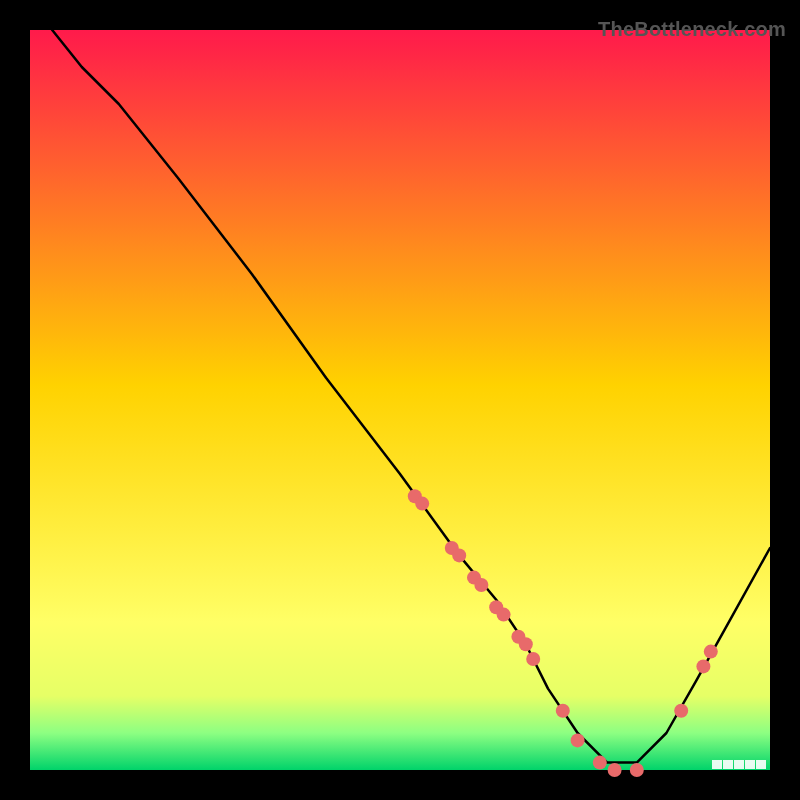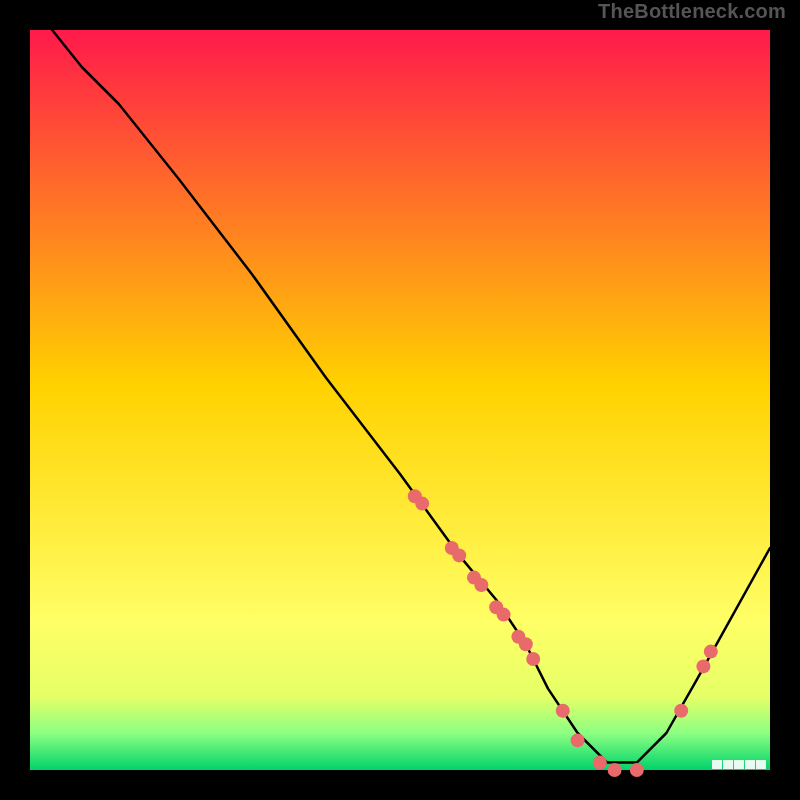--- a/index.html
+++ b/index.html
@@ -12,21 +12,21 @@
     font-family: Arial, Helvetica, sans-serif;
   }
   .stage {
     position: relative;
     width: 800px;
     height: 800px;
     background: #000;
   }
   .watermark {
     position: absolute;
-    top: 0;
+    top: 18px;
     right: 14px;
     color: #555;
     font-size: 20px;
     font-weight: 600;
     letter-spacing: 0.2px;
     user-select: none;
   }
   svg {
     display: block;
   }

